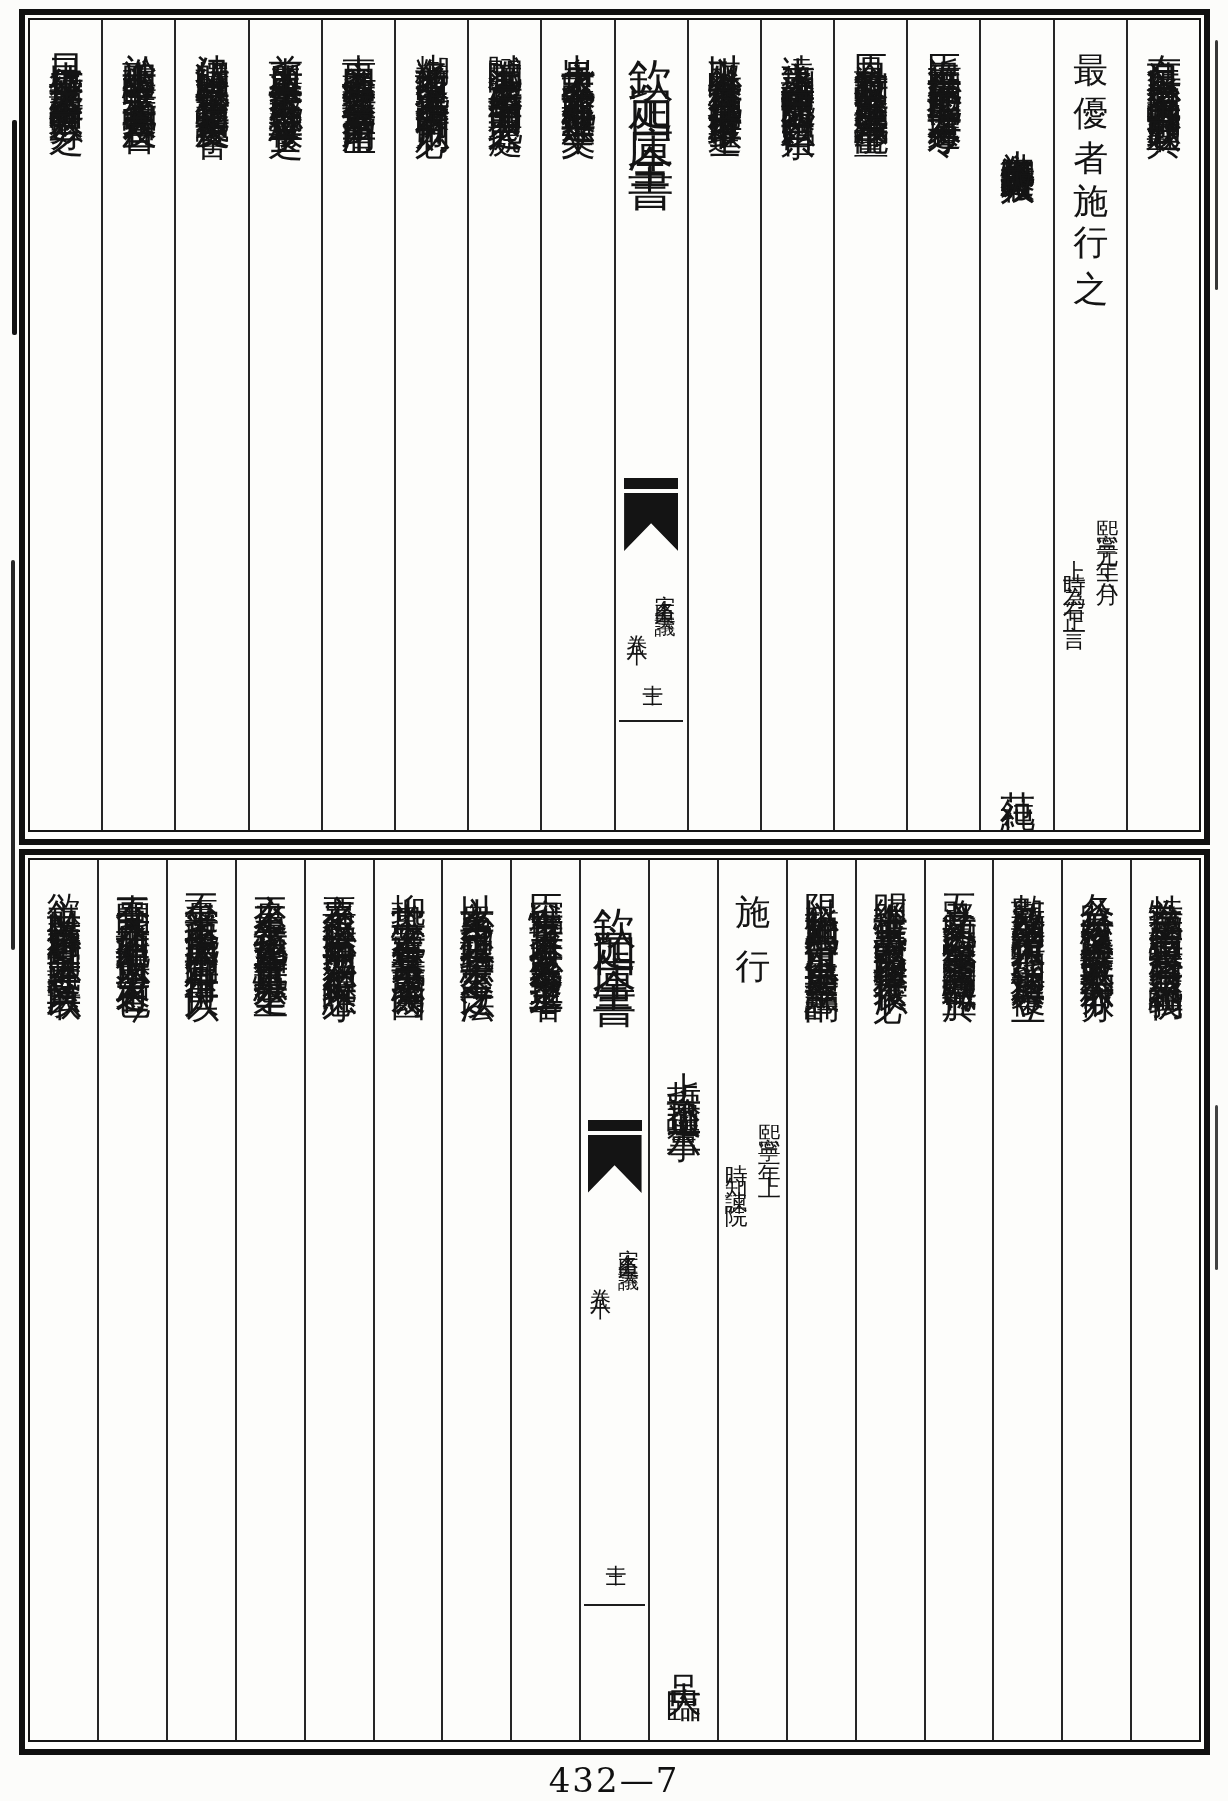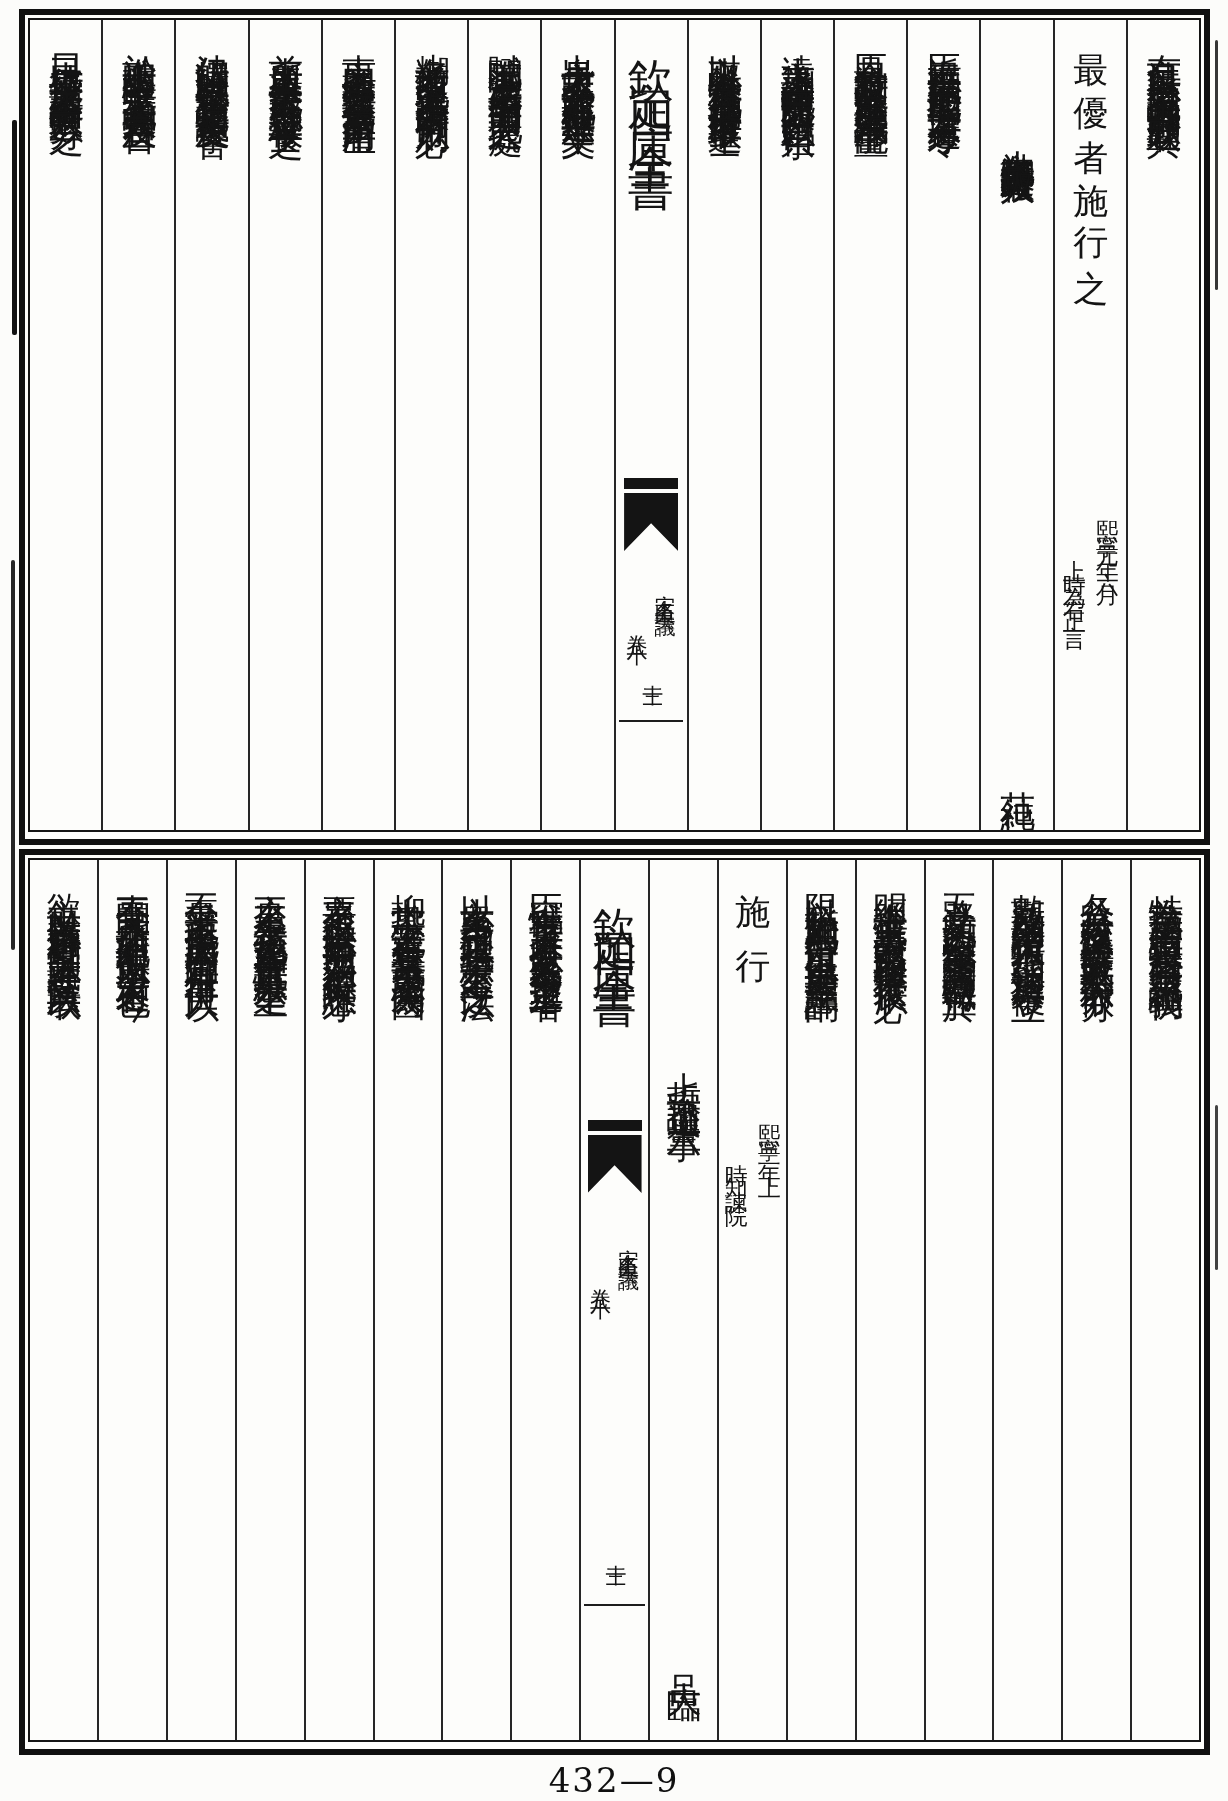--- a/index.html
+++ b/index.html
@@ -249,18 +249,18 @@
         <div class="col" data-idx="15">
           <div class="main">事不問其才之所堪如此而欲得人而事治未之有也今</div>
         </div>
         <div class="col" data-idx="16">
           <div class="main">欲立士規以養德厲行更學制以量才進藝立貢法以取</div>
         </div>
       </div>
   </div>
 </div>
 
-<div id="plate-number">432—9</div>
+<div id="plate-number">432—7</div>
 
 <div class="artifact" id="smudge-1"></div>
 <div class="artifact" id="smudge-2"></div>
 <div class="artifact" id="smudge-3"></div>
 <div class="artifact" id="smudge-4"></div>
 
 </body></html>

